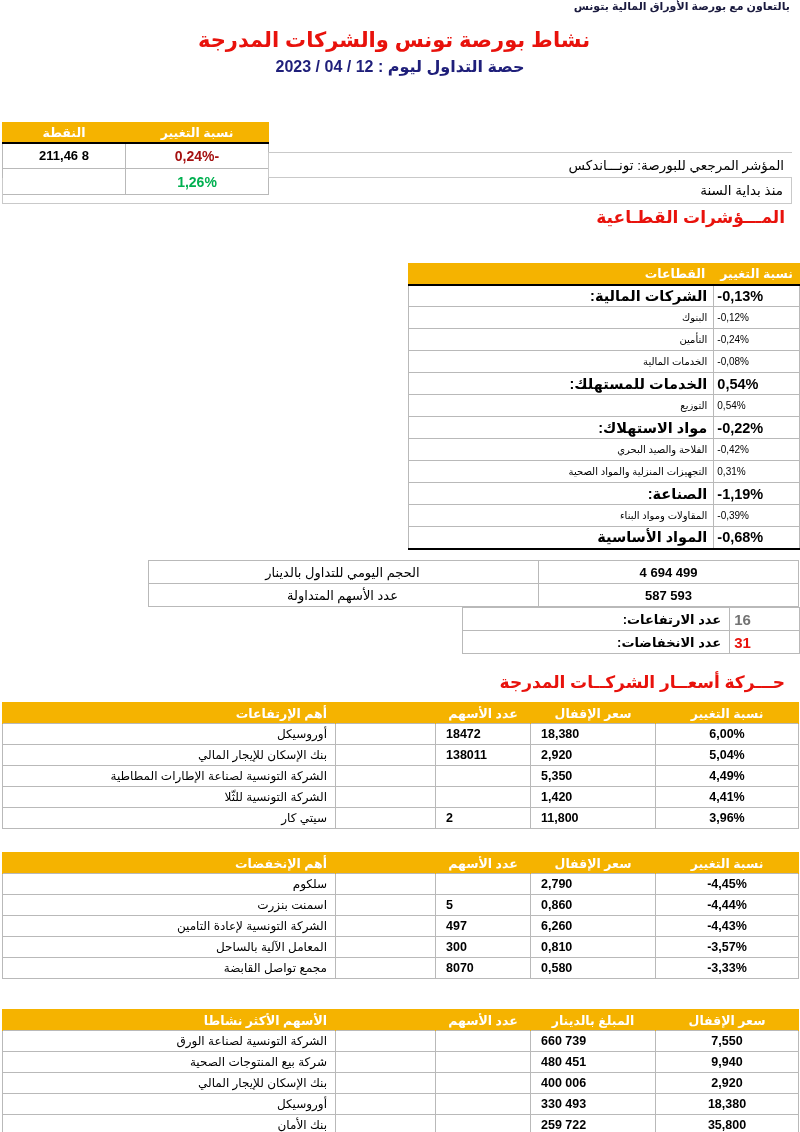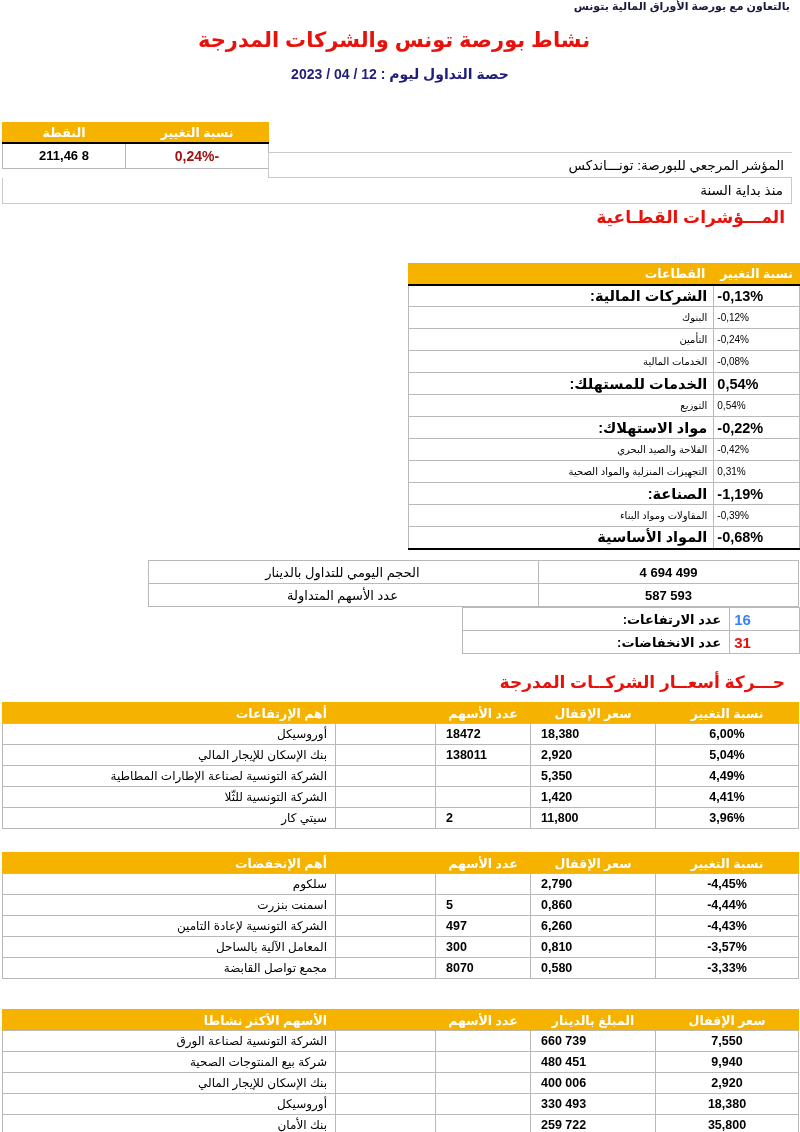--- a/index.html
+++ b/index.html
@@ -28,23 +28,23 @@
   }
   .main-title {
     top: 28px; left: 0; right: 12px;
     text-align: center;
     font-size: 21px;
     font-weight: bold;
     color: #e8120c;
     direction: rtl;
   }
   .sub-title {
-    top: 66px; left: 0; right: 0;
+    top: 57px; left: 0; right: 0;
     text-align: center;
-    font-size: 14px;
+    font-size: 16px;
     font-weight: bold;
     color: #1f1f7a;
     direction: rtl;
   }
 
   
   table.grid {
     border-collapse: collapse;
     table-layout: fixed;
     direction: rtl;
@@ -116,21 +116,21 @@
   #volume-table .valcell { text-align: center; font-weight: bold; direction: ltr; unicode-bidi: plaintext; }
   #volume-table .namecell { text-align: center; padding-right: 8px; }
 
   
   #counts-table { top: 607px; left: 462px; }
   #counts-table .c-val { width: 70px; }
   #counts-table .c-name { width: 268px; }
   #counts-table td { height: 23px; font-size: 13px; font-weight: bold; }
   #counts-table .valcell { text-align: left; font-weight: bold; font-size: 15px; direction: ltr; padding-left: 4px; }
   #counts-table .namecell { text-align: right; padding-right: 8px; }
-  #counts-table .up   { color: #3b82f6; }
+  #counts-table .up   { color: #737373; }
   #counts-table .down { color: #e8120c; }
 
   
   .movers { left: 2px; width: 796px; }
   .movers .c-pct   { width: 143px; }
   .movers .c-price { width: 125px; }
   .movers .c-qty   { width: 95px; }
   .movers .c-gap   { width: 100px; }
   .movers .c-name  { width: 333px; }
   .movers td { height: 23.5px; font-size: 13.5px; }
@@ -165,20 +165,24 @@
     <tr>
       <th class="hdr-cell">نسبة التغيير</th>
       <th class="hdr-cell">النقطة</th>
     </tr>
   </thead>
   <tbody>
     <tr>
       <td class="v-red">-0,24%</td>
       <td class="v-pt">8 211,46</td>
     </tr>
+    <tr>
+      <td class="v-green">1,26%</td>
+      <td class="v-pt"></td>
+    </tr>
   </tbody>
 </table>
 
 <div class="abs" style="top:152px; left:268px; width:524px; height:26px; border:1px solid #c9c9c9; border-right:none; box-sizing:border-box;">
   <div class="abs index-label" style="top:4px; right:8px;">المؤشر المرجعي للبورصة: تونـــاندكس</div>
 </div>
 <div class="abs" style="top:178px; left:2px; width:790px; height:26px; border:1px solid #c9c9c9; border-top:none; box-sizing:border-box;">
   <div class="abs index-label" style="top:4px; right:8px;">منذ بداية السنة</div>
 </div>
 

